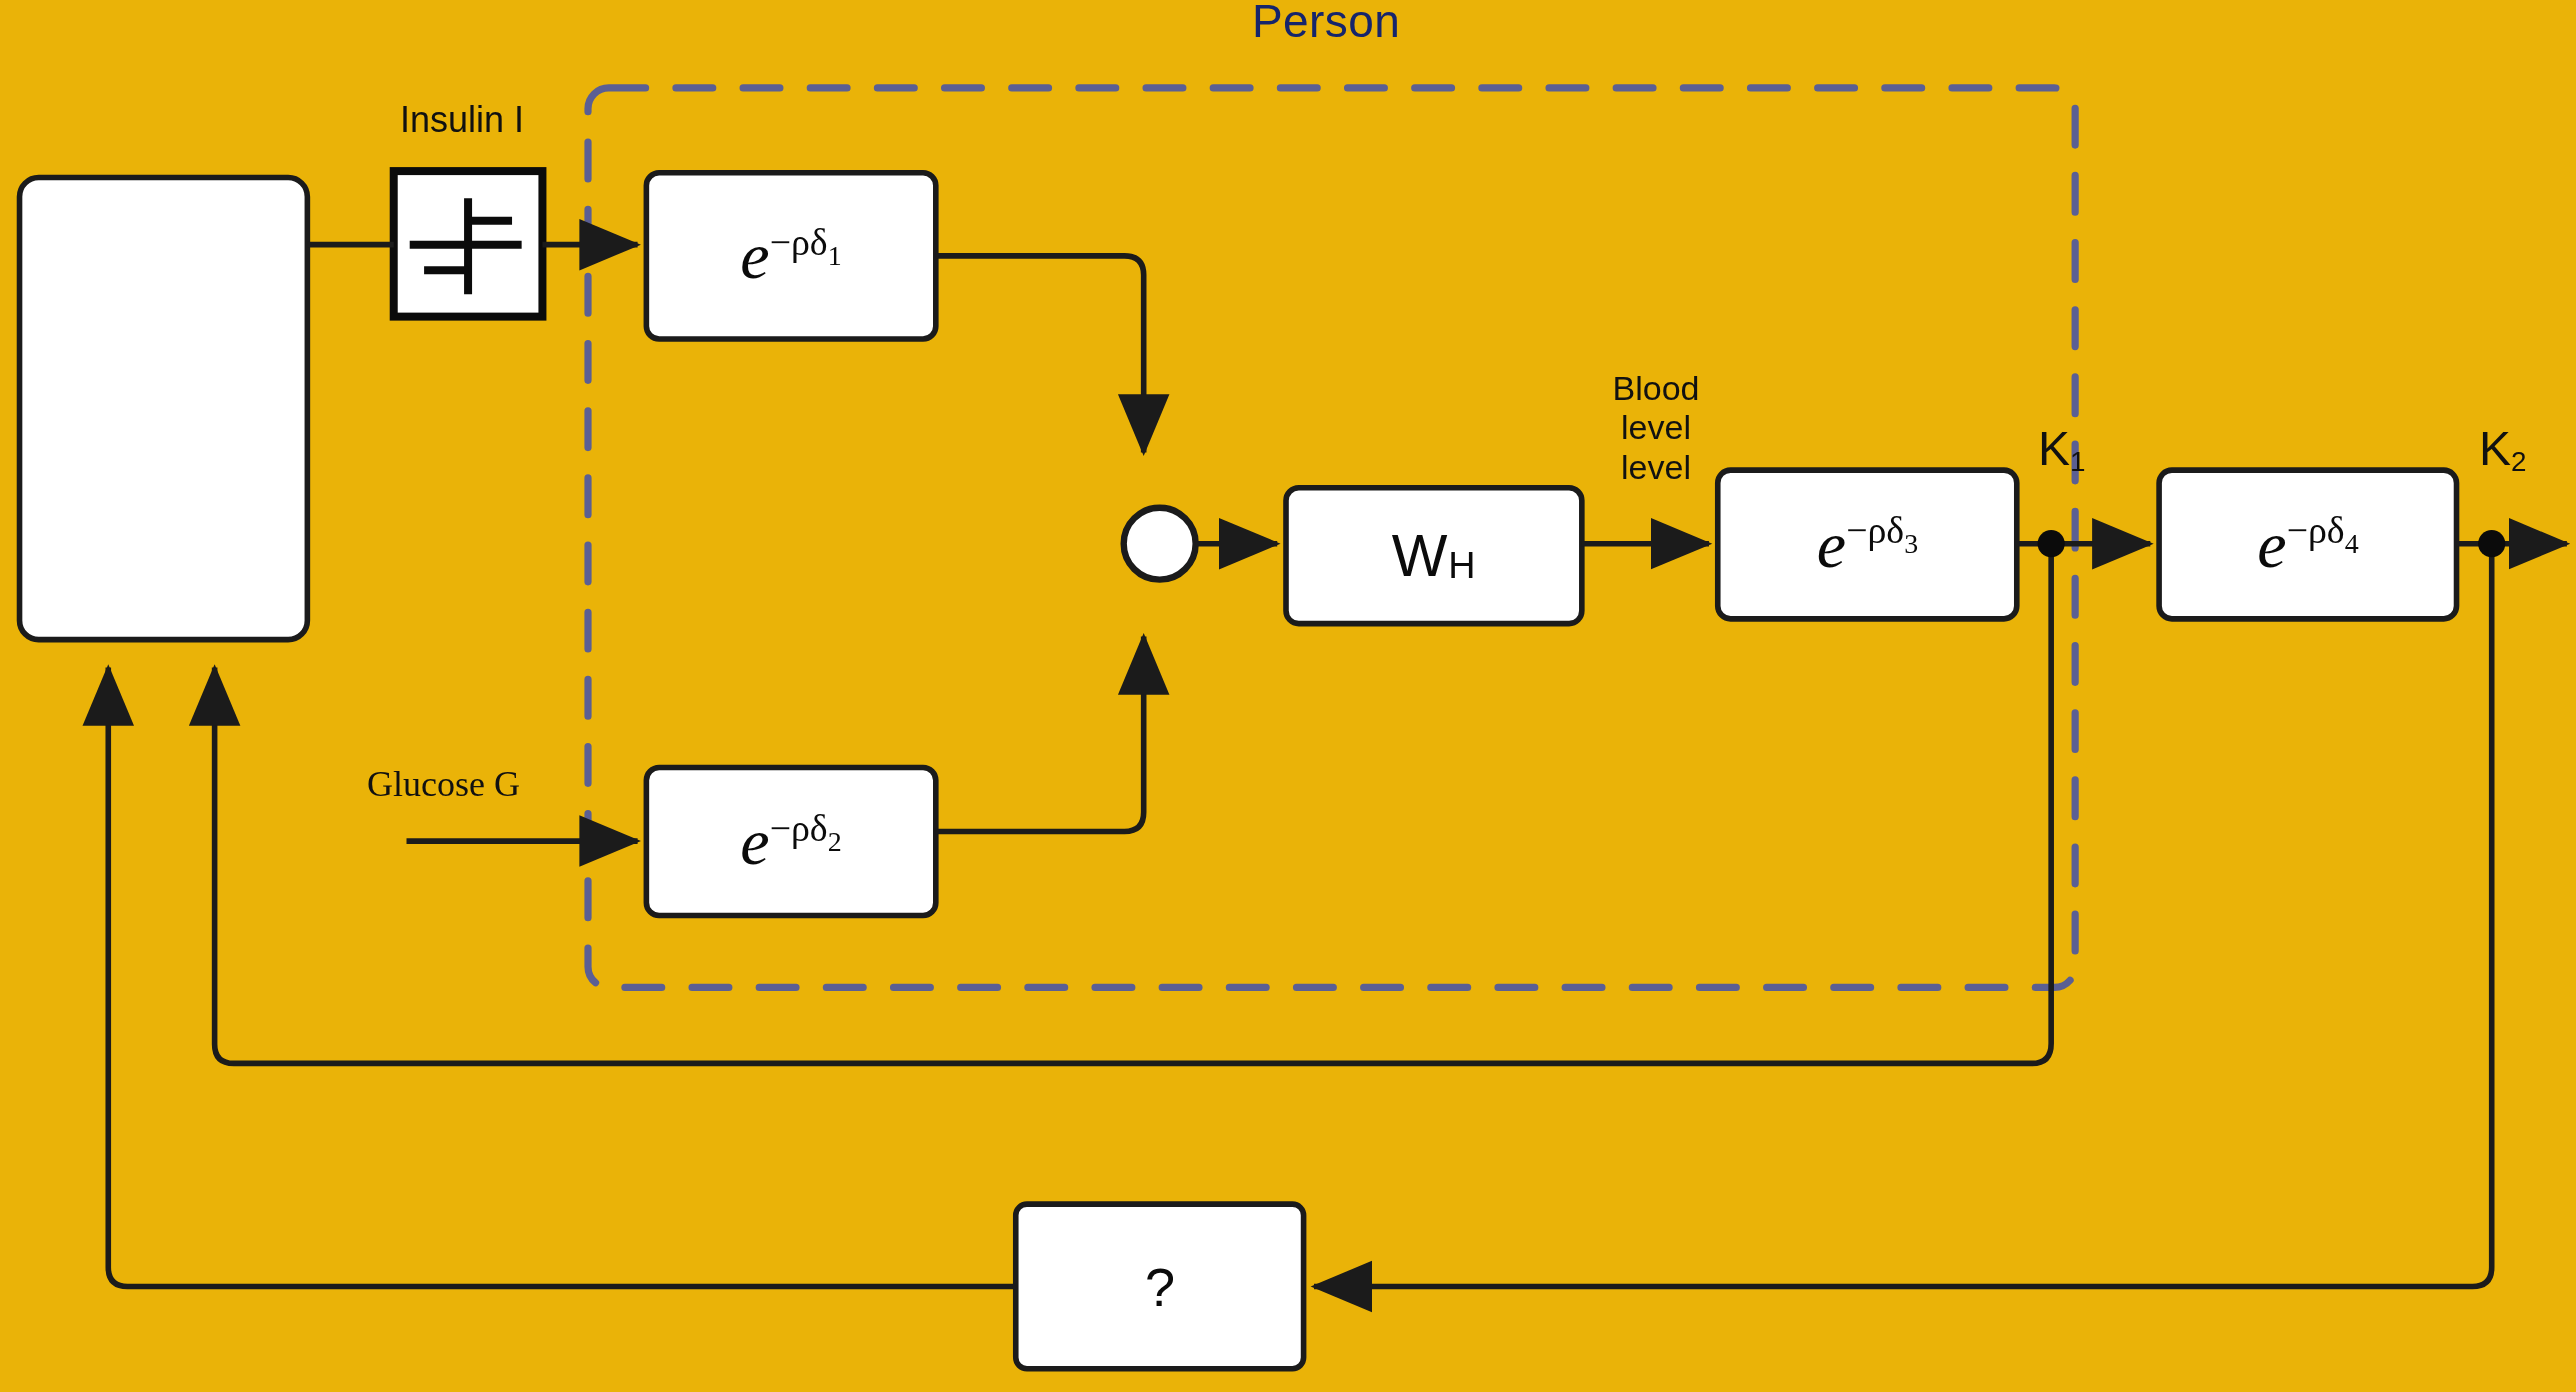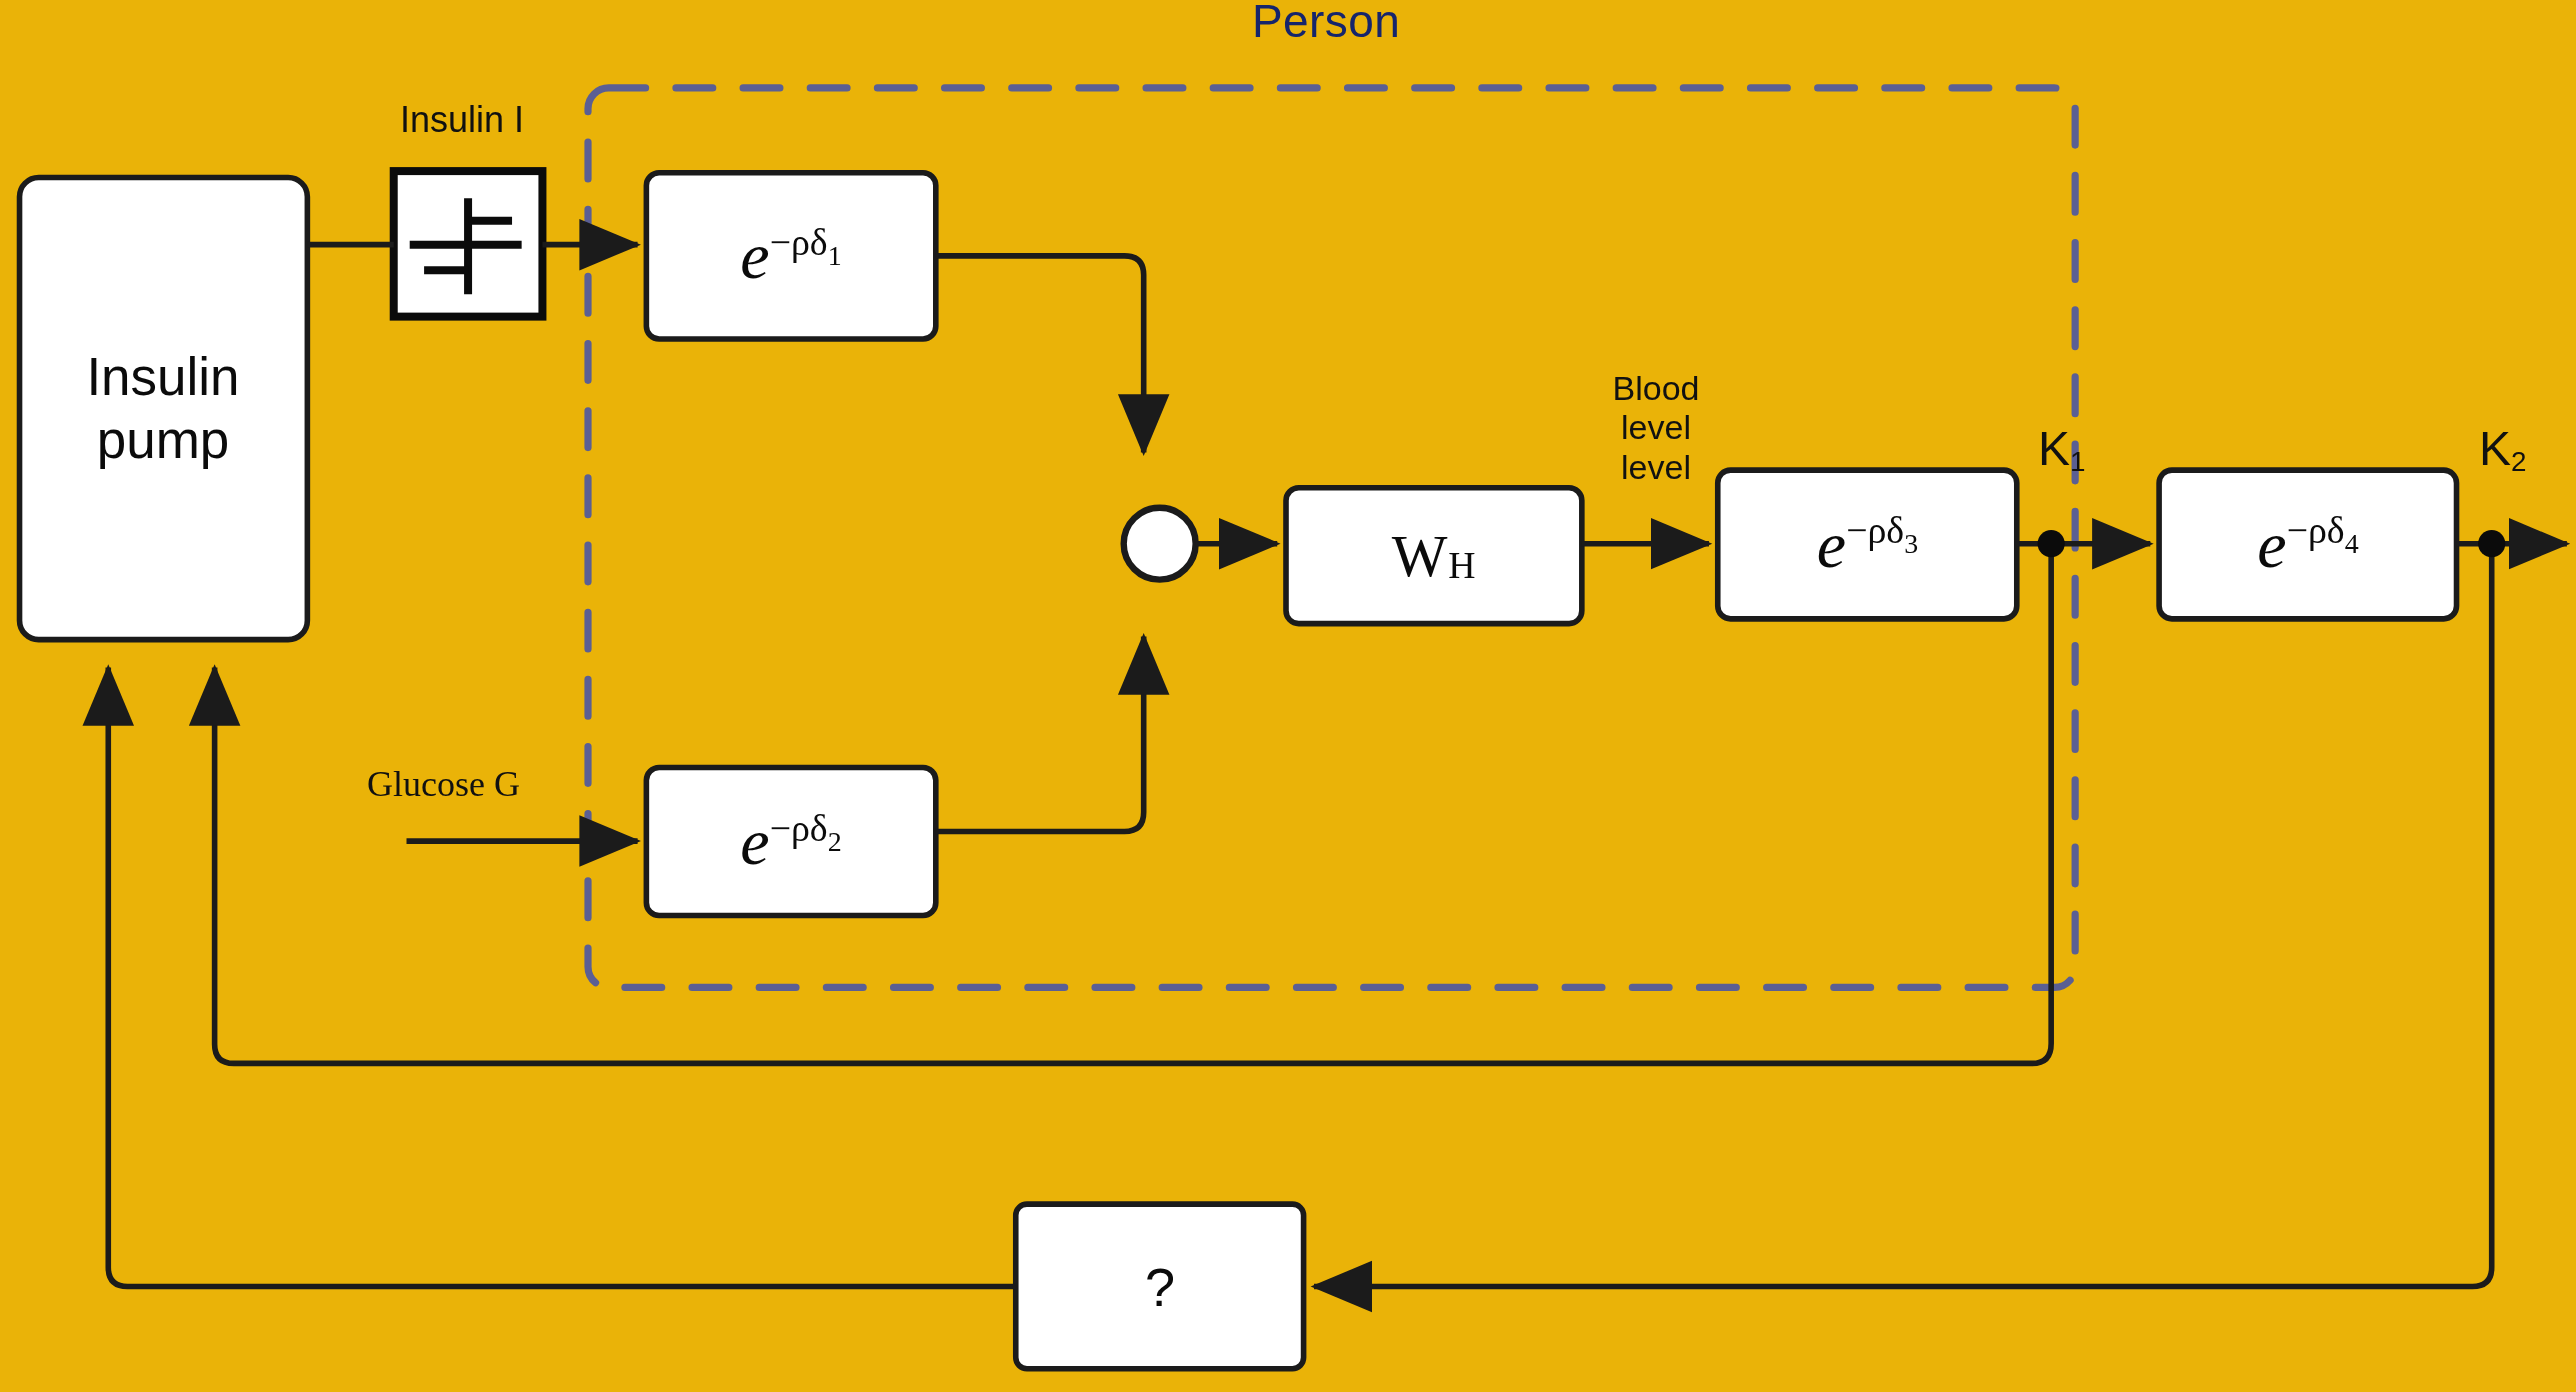--- a/index.html
+++ b/index.html
@@ -167,36 +167,30 @@
     <circle cx="2565" cy="680" r="17" fill="#0b0b0b"></circle>
     <circle cx="3116" cy="680" r="17" fill="#0b0b0b"></circle>
   </svg>
 
   <div class="person-title" style="left:1252px; top:-6.4px;">Person</div>
 
   <div class="lbl sig-label" style="left:400px; top:100px;">Insulin  I</div>
 
   <div class="lbl sig-label" style="left:367px; top:764px;font-family:Liberation Serif, serif;">Glucose G</div>
 
-  <div class="blk-label pump-text" style="left:19px; top:178px; width:288px; height:462px;">
-    <div>
-      <div>Insulin</div>
-      <div>pump</div>
-    </div>
-  </div>
 
   <div class="blk-label expr" style="left:646px; top:173px; width:290px; height:166px;">
     <span><span class="e">e</span><sup><span>−ρδ</span><sub>1</sub></sup></span>
   </div>
 
   <div class="blk-label expr" style="left:646px; top:768px; width:290px; height:148px;">
     <span><span class="e">e</span><sup><span>−ρδ</span><sub>2</sub></sup></span>
   </div>
 
-  <div class="blk-label wh" style="left:1286px; top:488px; width:296px; height:136px;font-family:Liberation Serif, serif;">
+  <div class="blk-label wh" style="left:1286px; top:488px; width:296px; height:136px;">
     <span><span>W</span><sub>H</sub></span>
   </div>
 
   <div class="lbl sig-label-sm" style="left:1592px; top:369px; width:128px;">
     <div>Blood</div>
     <div>level</div>
     <div>level</div>
   </div>
 
   <div class="blk-label expr" style="left:1718px; top:470px; width:299px; height:149px;">

